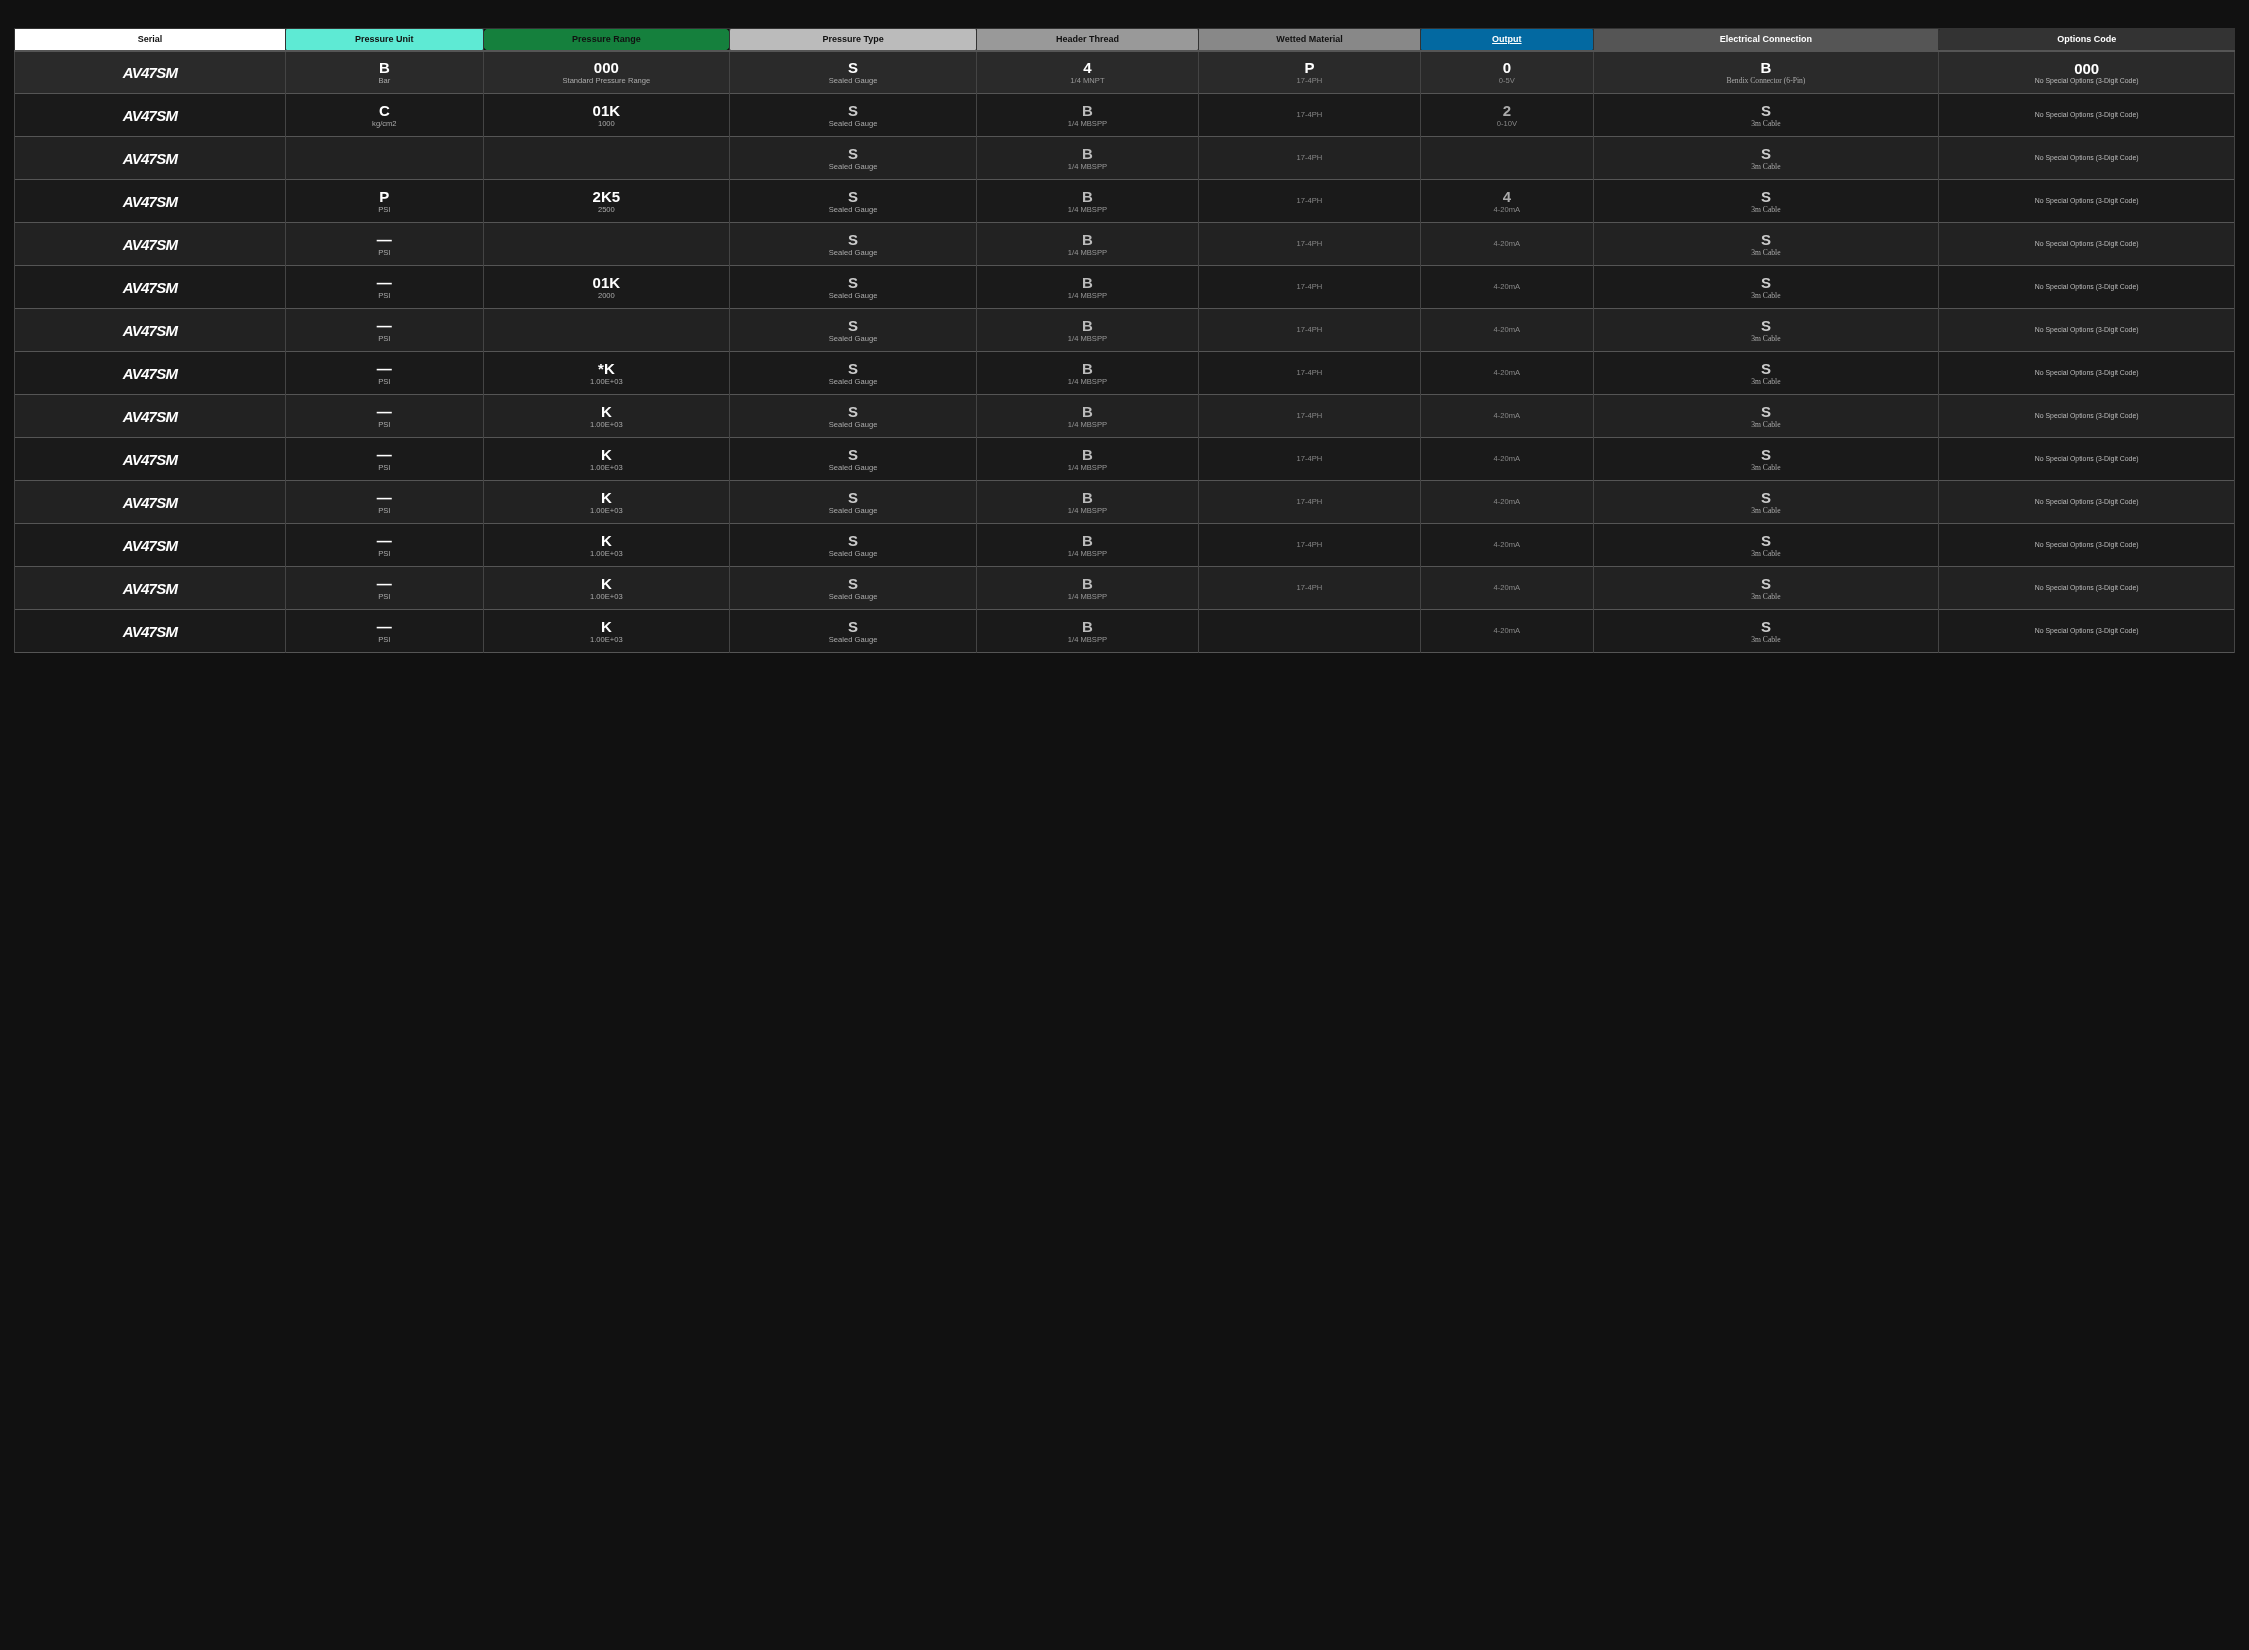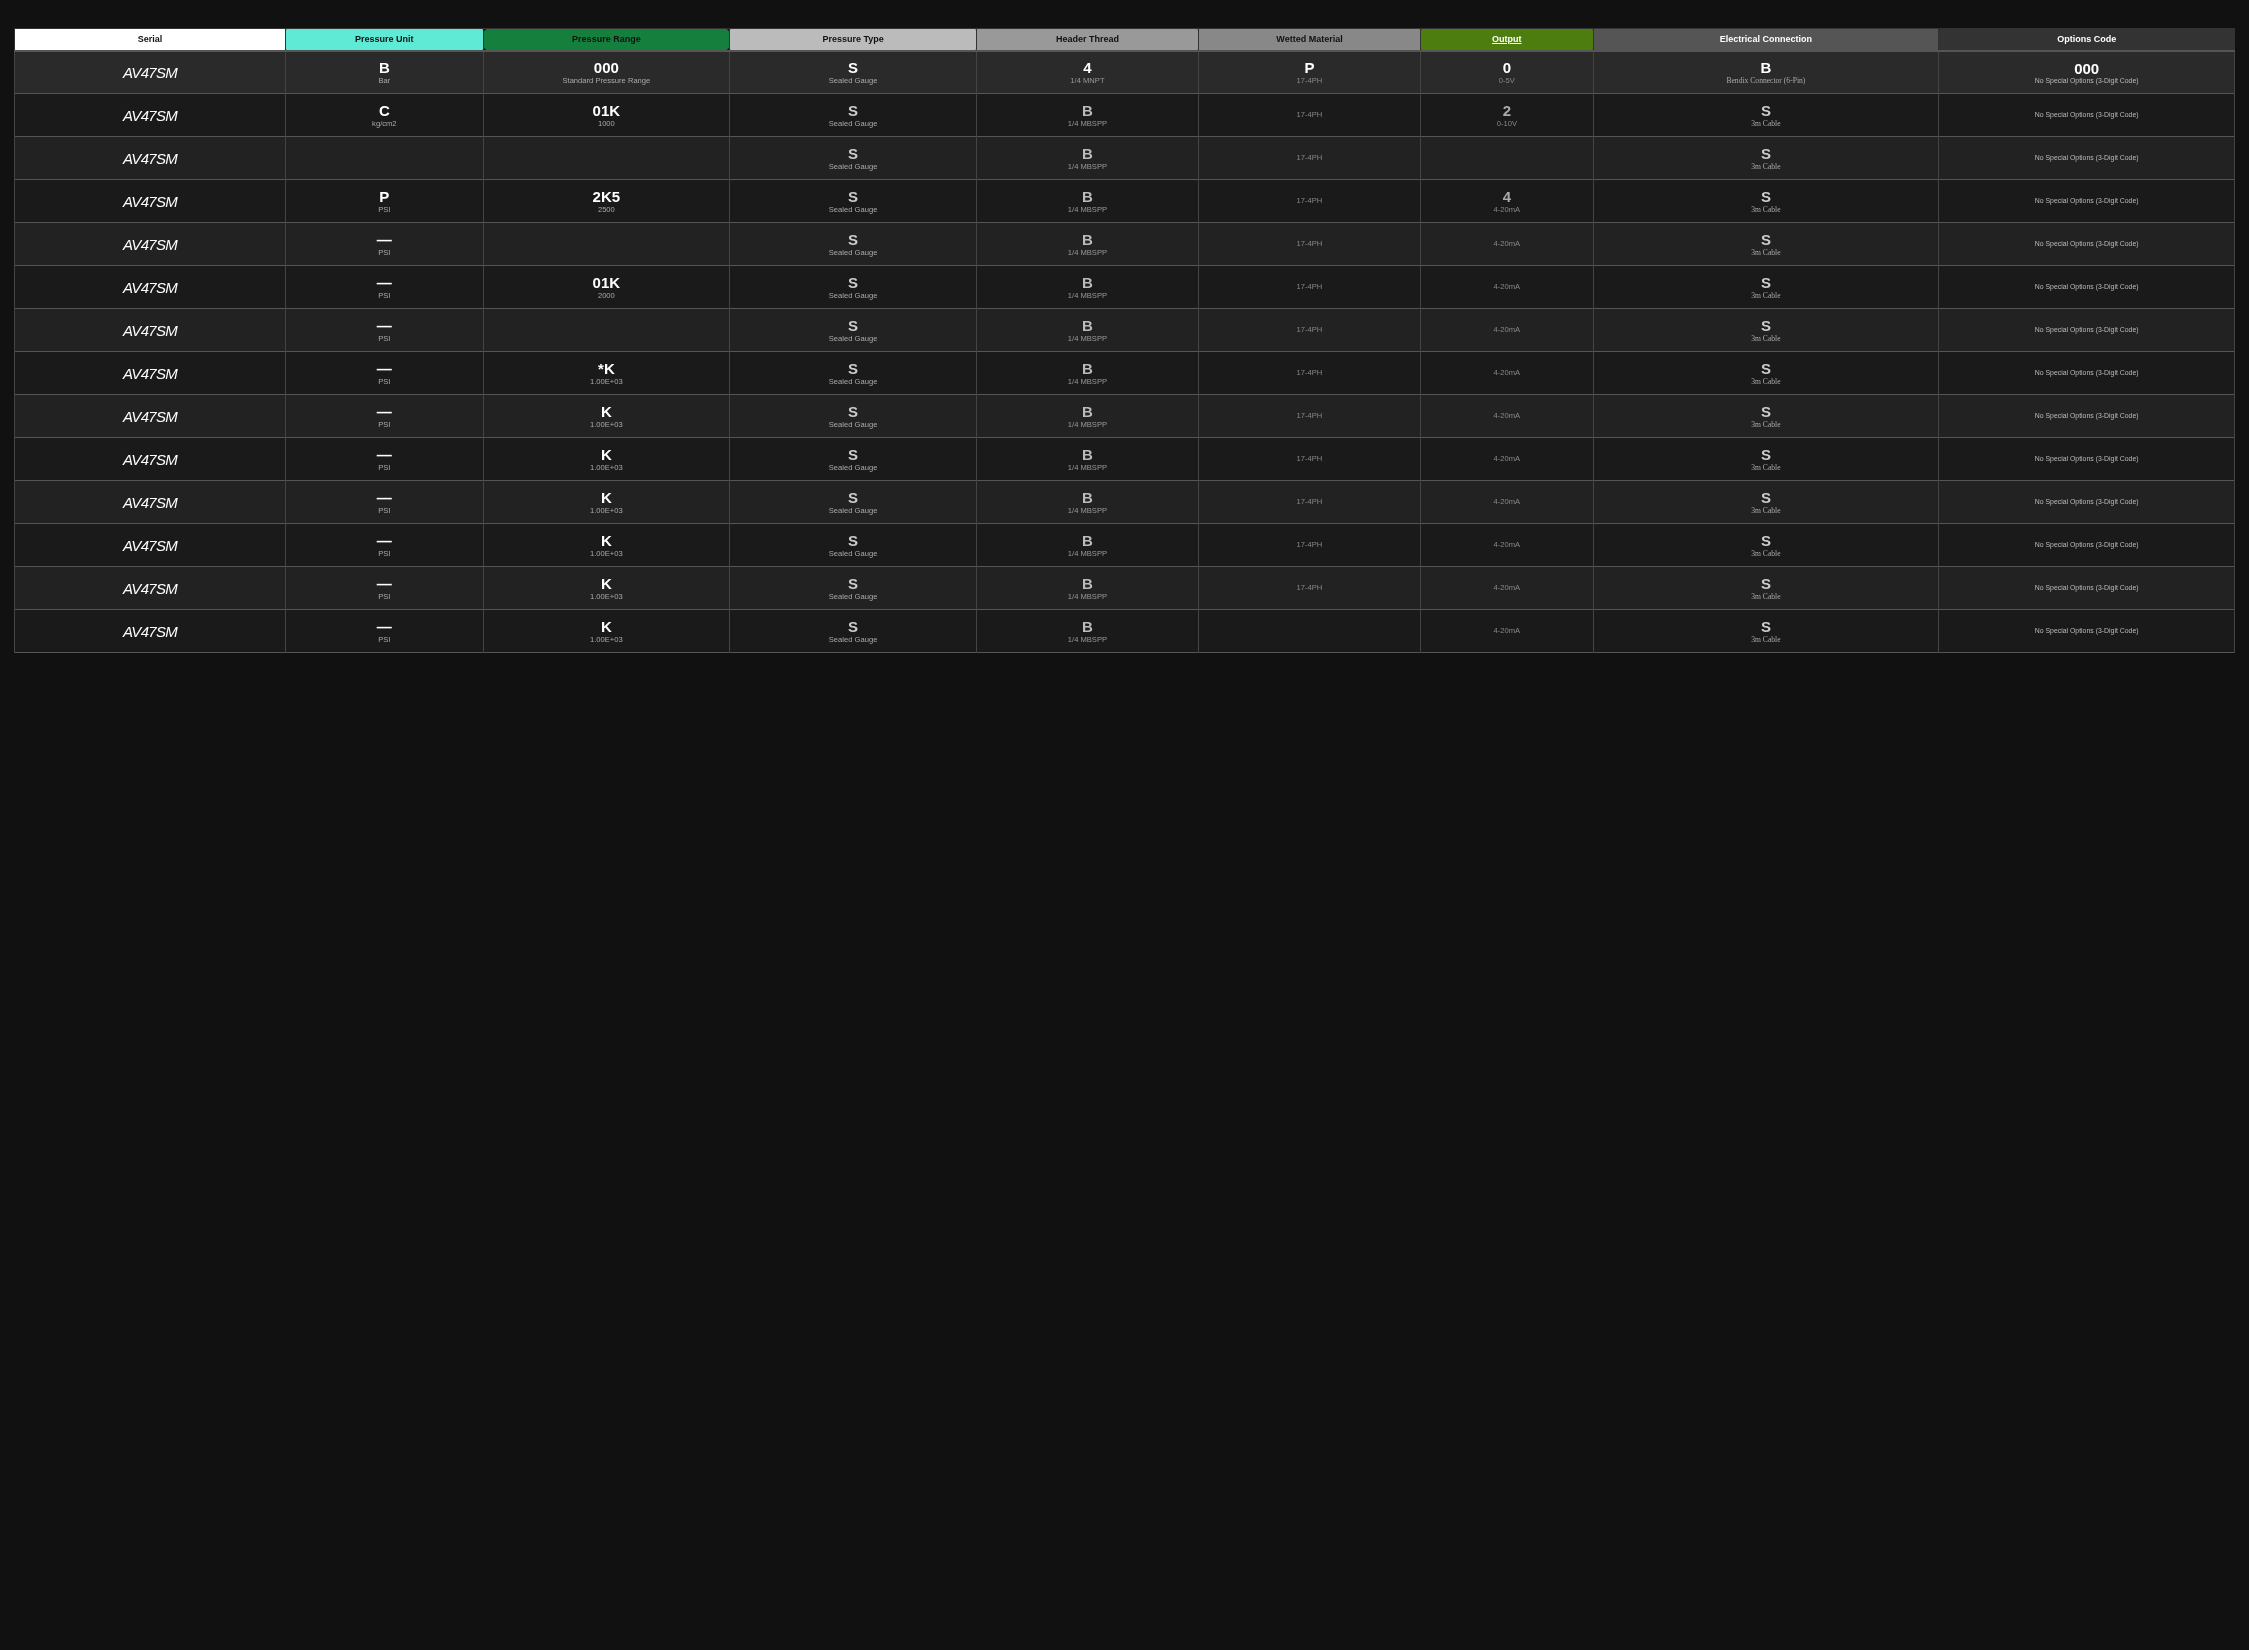--- a/index.html
+++ b/index.html
@@ -39,21 +39,21 @@
       border-radius: 4.1px;
     }
 
     
     th.col-serial { background: #fff; color: #111; border-radius: 5.5px; text-align: center; }
     th.col-pressure-unit { background: #5eead4; }
     th.col-pressure-range { background: #15803d; border-radius: 7px; }
     th.col-pressure-type { background: #bbb; }
     th.col-header-thread { background: #999; color: #111; }
     th.col-wetted-material { background: #888; color: #111; }
-    th.col-output { background: #4d7c0f; color: #fff; text-decoration: underline; }
+    th.col-output { background: #0369a1; color: #fff; text-decoration: underline; }
     th.col-electrical { background: #555; color: #fff; }
     th.col-options { background: #333; color: #fff; }
 
     
     tbody tr {
       border-bottom: 0.7px solid #555;
     }
 
     tbody tr:nth-child(even) {
       background: #1a1a1a;
@@ -69,21 +69,21 @@
       border-left: 0.7px solid #444;
       border-right: 0.7px solid #444;
       font-size: 8.3px;
       color: #ccc;
       height: 43px;
     }
 
     
     td.cell-serial {
       font-size: 15px;
-      font-weight: normal;
+      font-weight: bold;
       color: #fff;
       font-style: italic;
       letter-spacing: -0.7px;
     }
 
     
     td.cell-unit {
       font-size: 19px;
       font-weight: bold;
       color: #fff;

